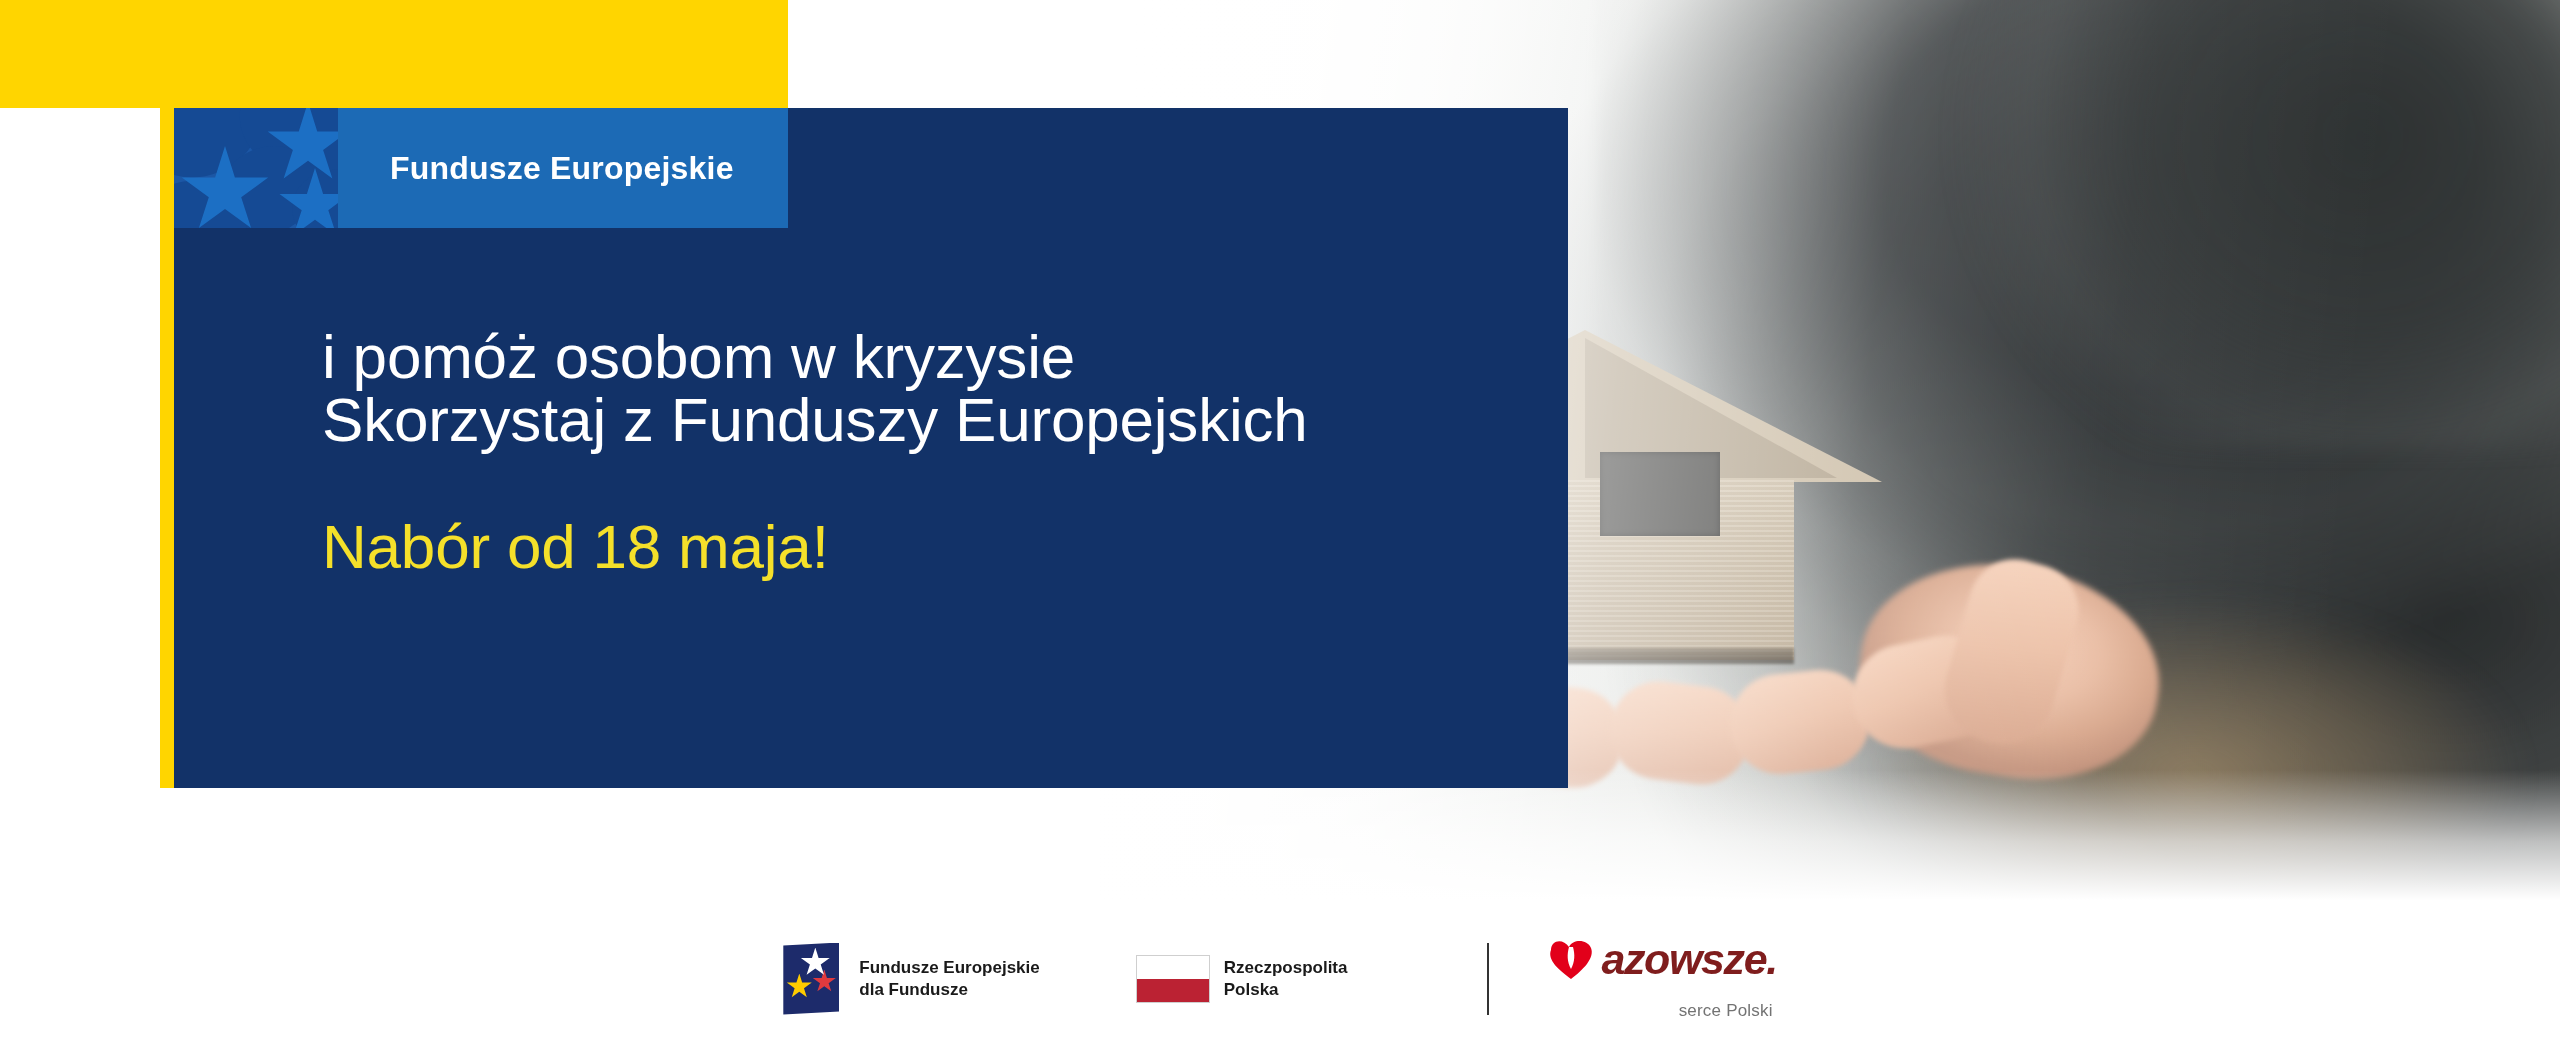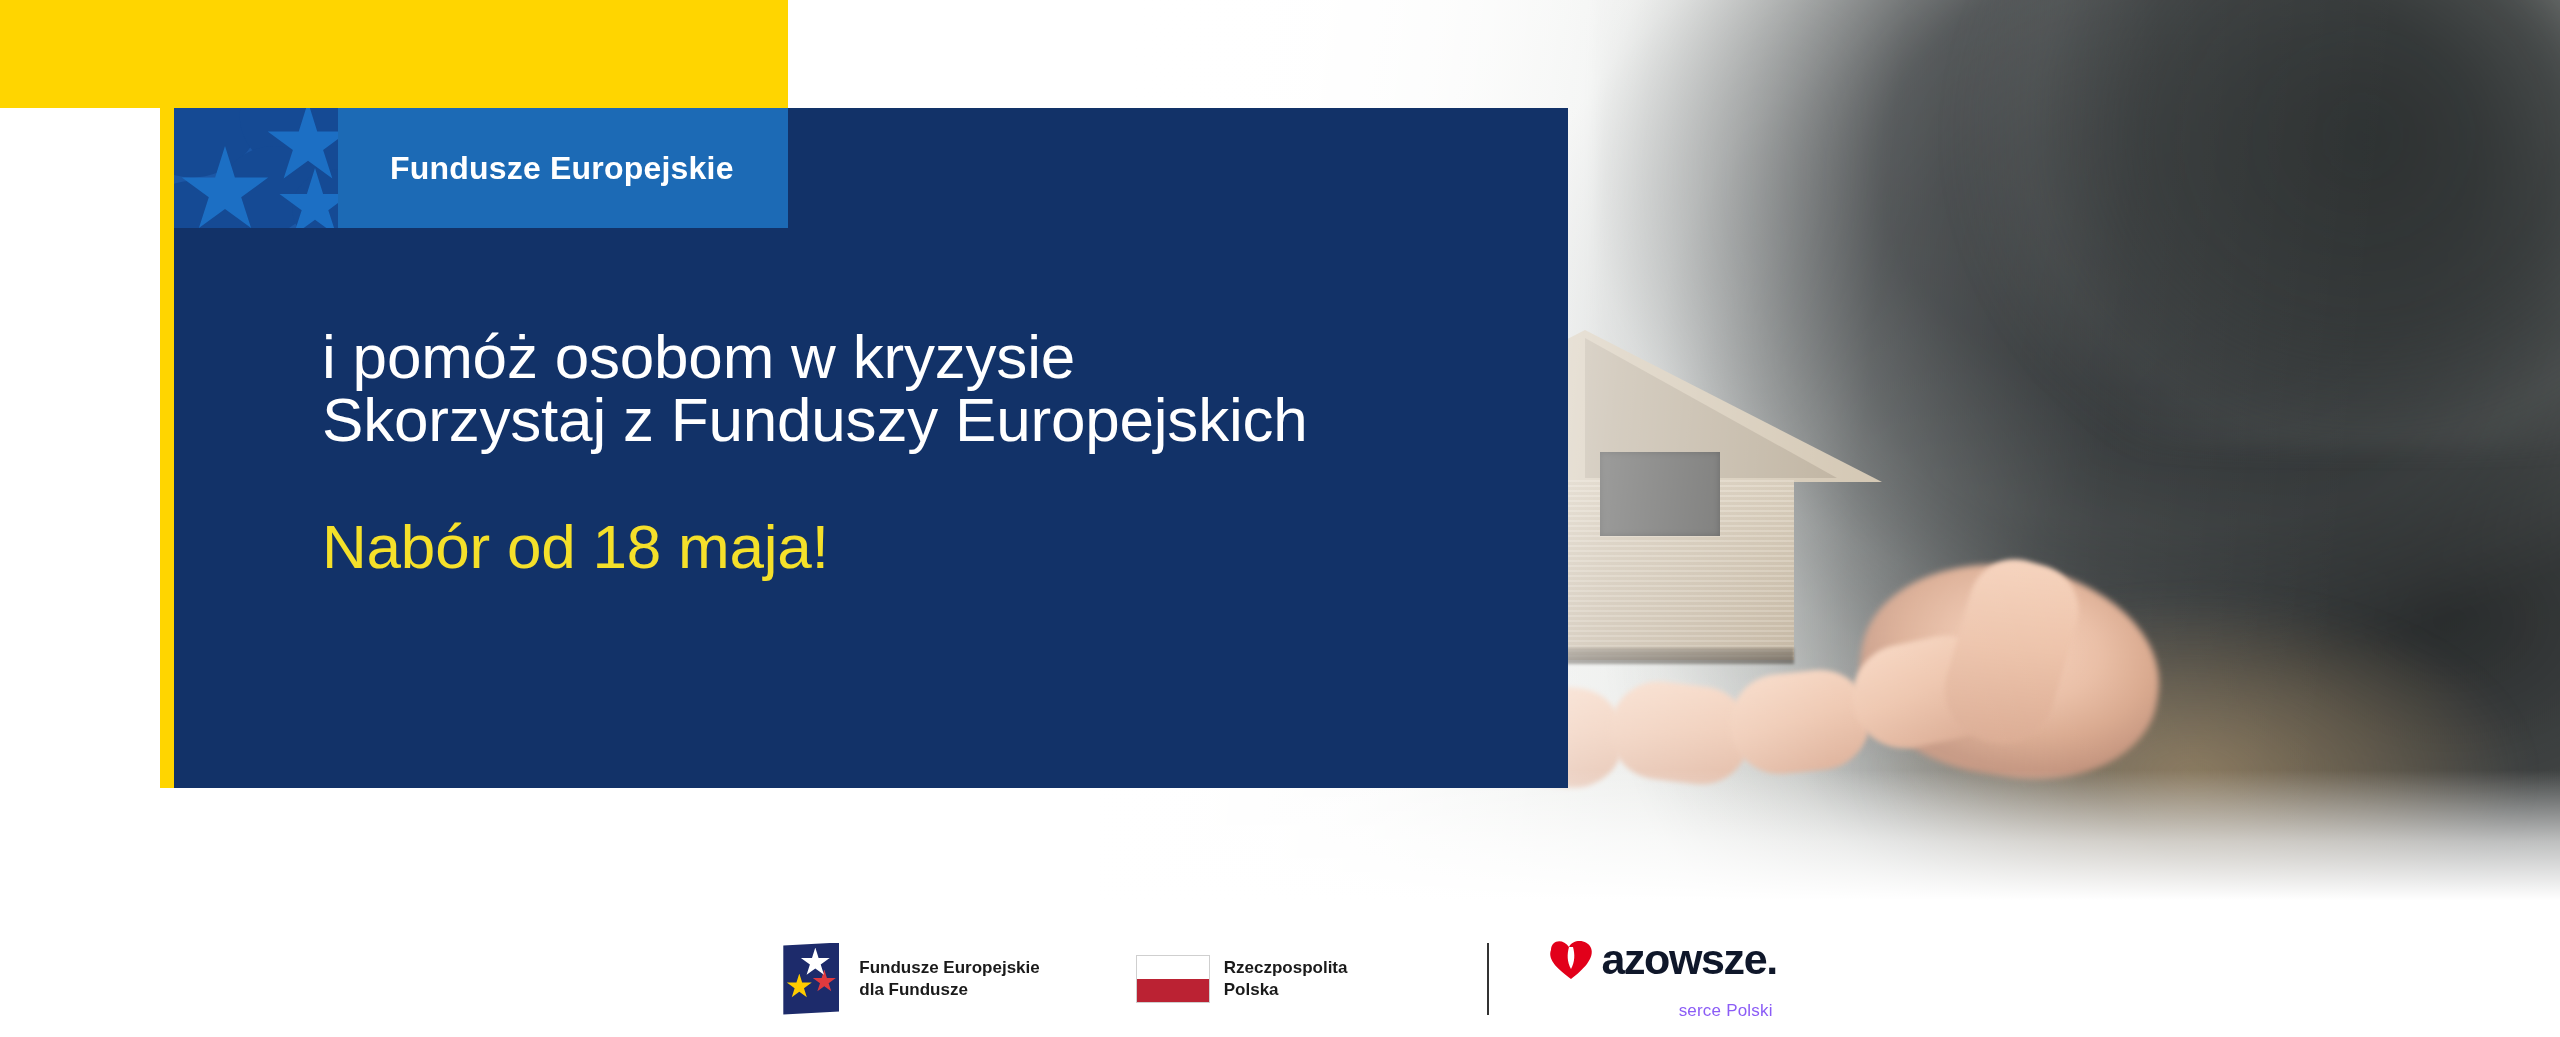--- a/index.html
+++ b/index.html
@@ -352,27 +352,28 @@
   .mz-row { display: flex; align-items: center; }
   .mz-heart {
     position: relative;
     width: 56px; height: 46px;
     margin-right: 2px;
   }
   .mz-heart svg { display: block; }
   .mz-word {
     font-size: 43px;
     font-weight: bold;
-    color: #0f172a;
+    color: #7f1d1d;
     letter-spacing: -1.4px;
+    font-style: italic;
     line-height: 1;
   }
   .mz-tag {
     font-size: 17px;
-    color: #8b5cf6;
+    color: #737373;
     margin-top: 19px;
     margin-right: 4px;
     letter-spacing: 0.2px;
   }
 
   .gap-a { width: 96px; }
   .gap-b { width: 86px; }
 </style>
 </head>
 <body>

